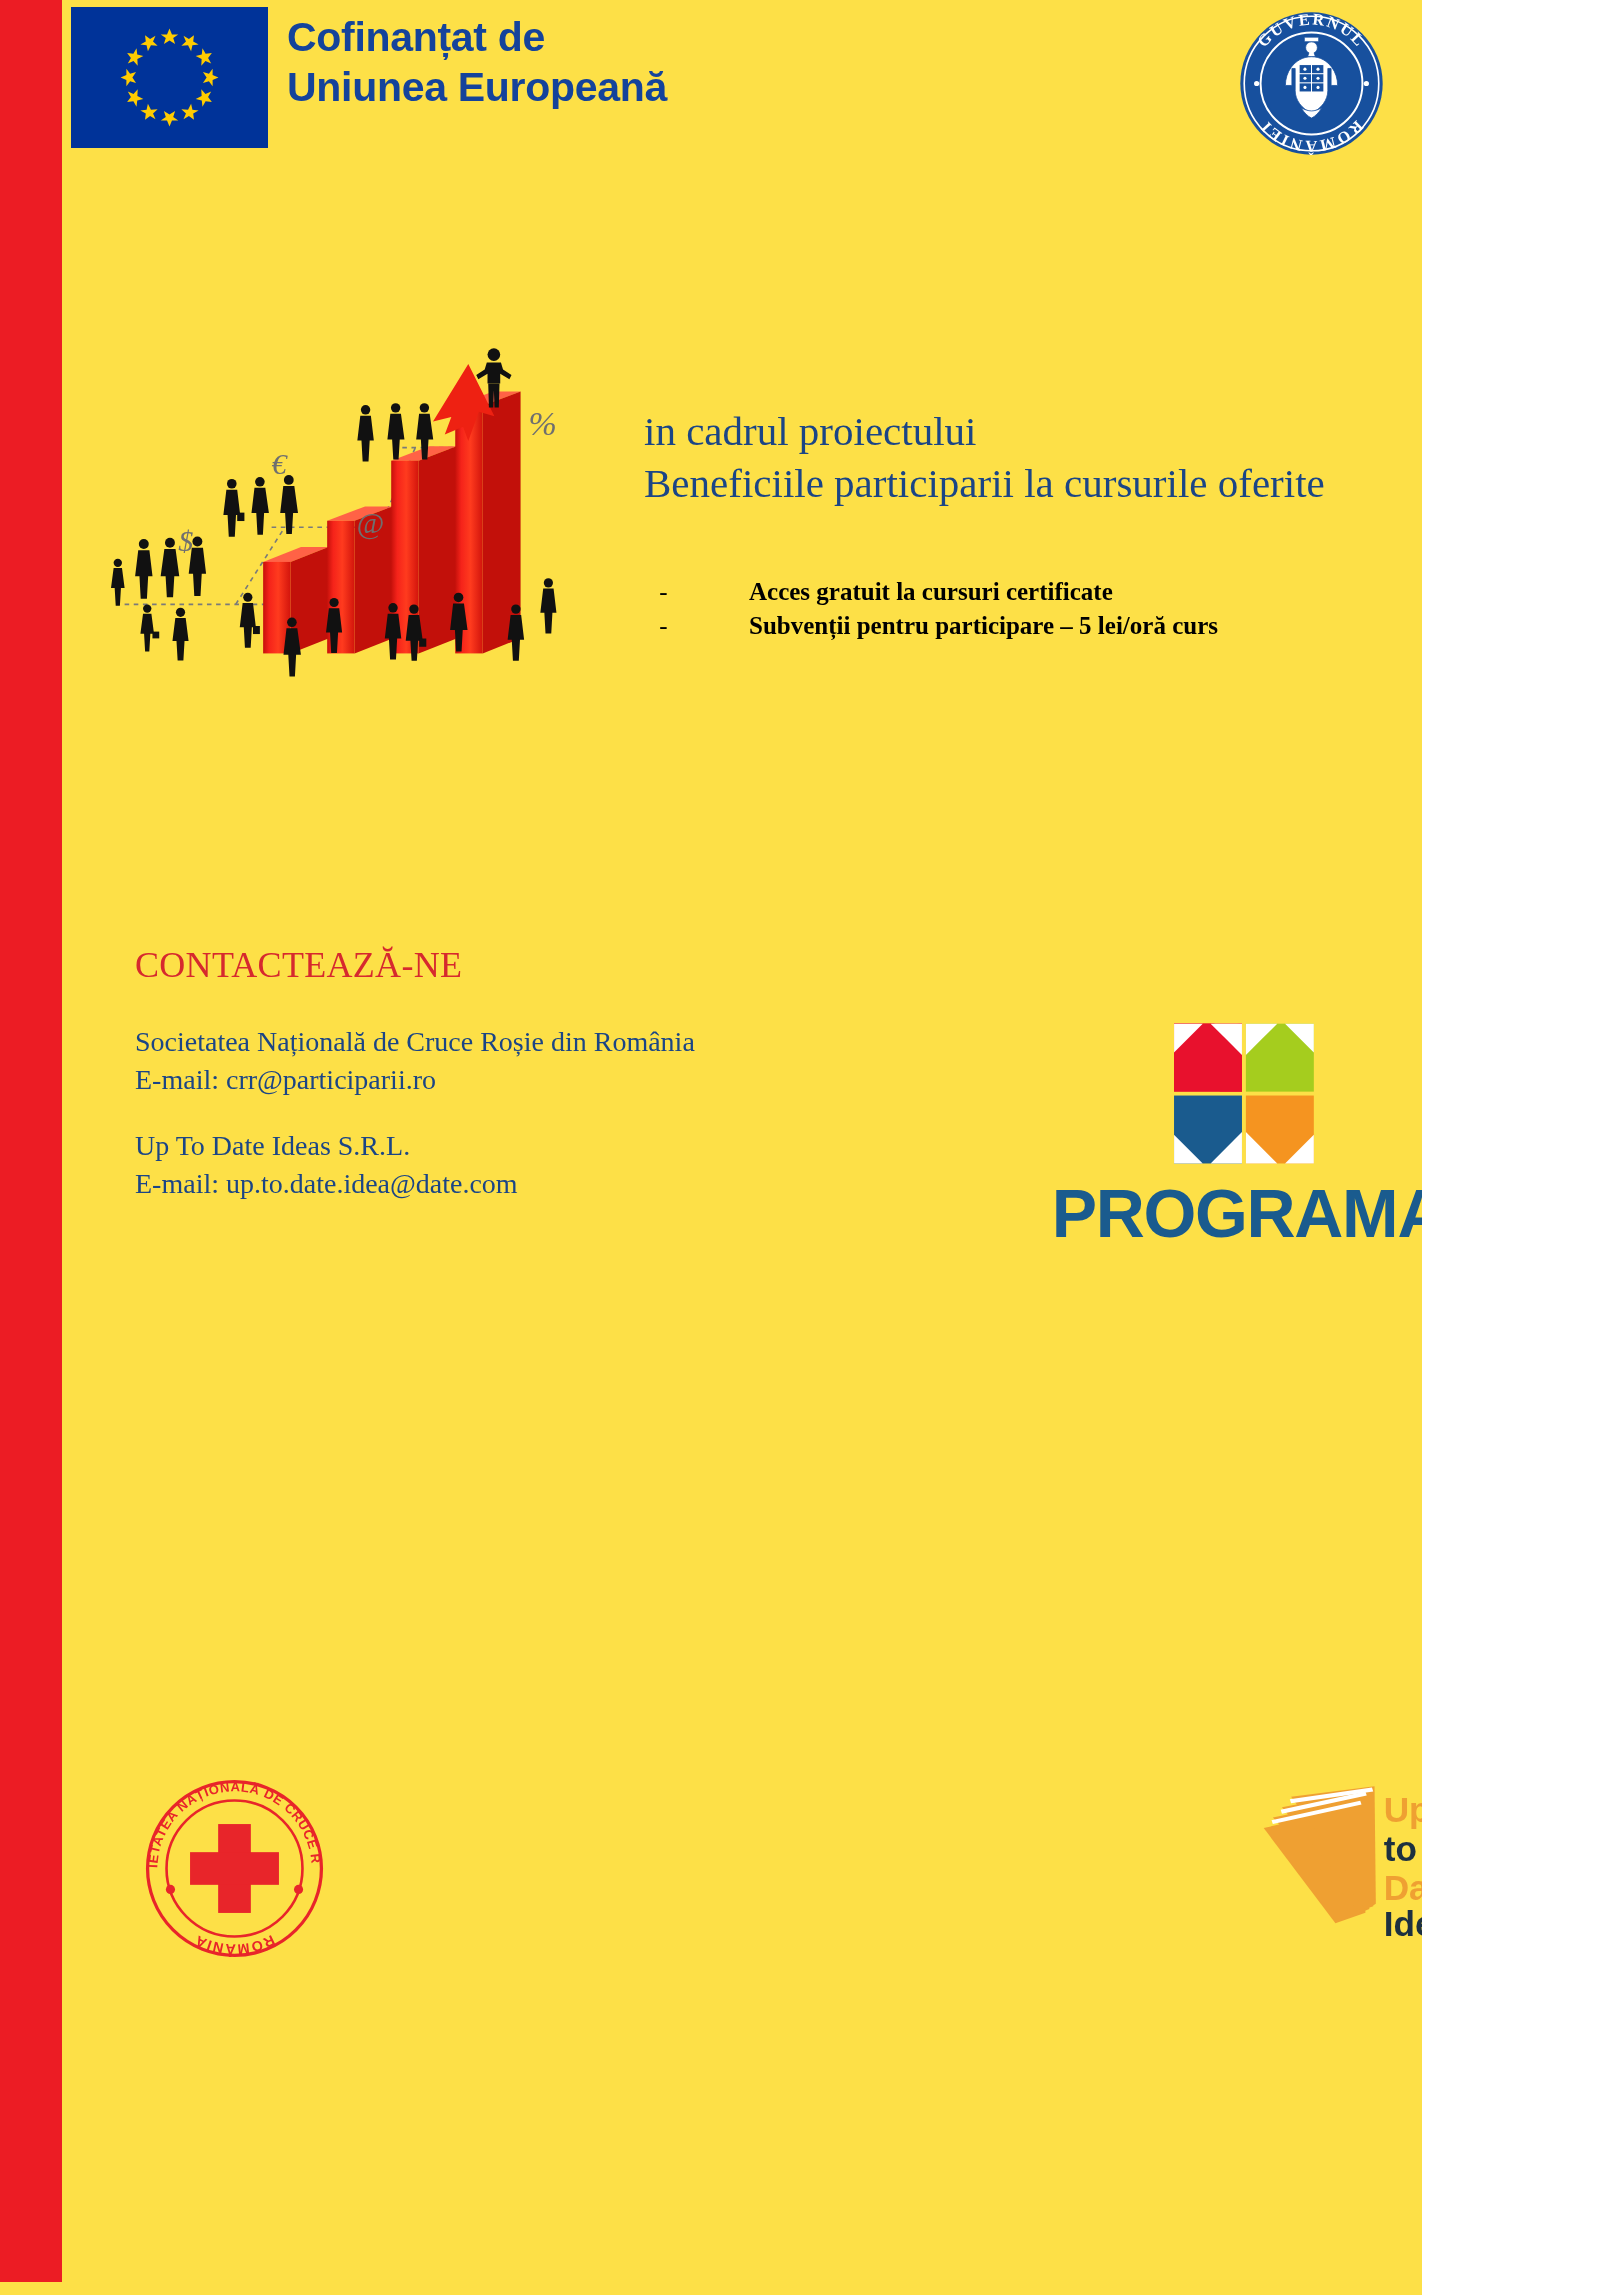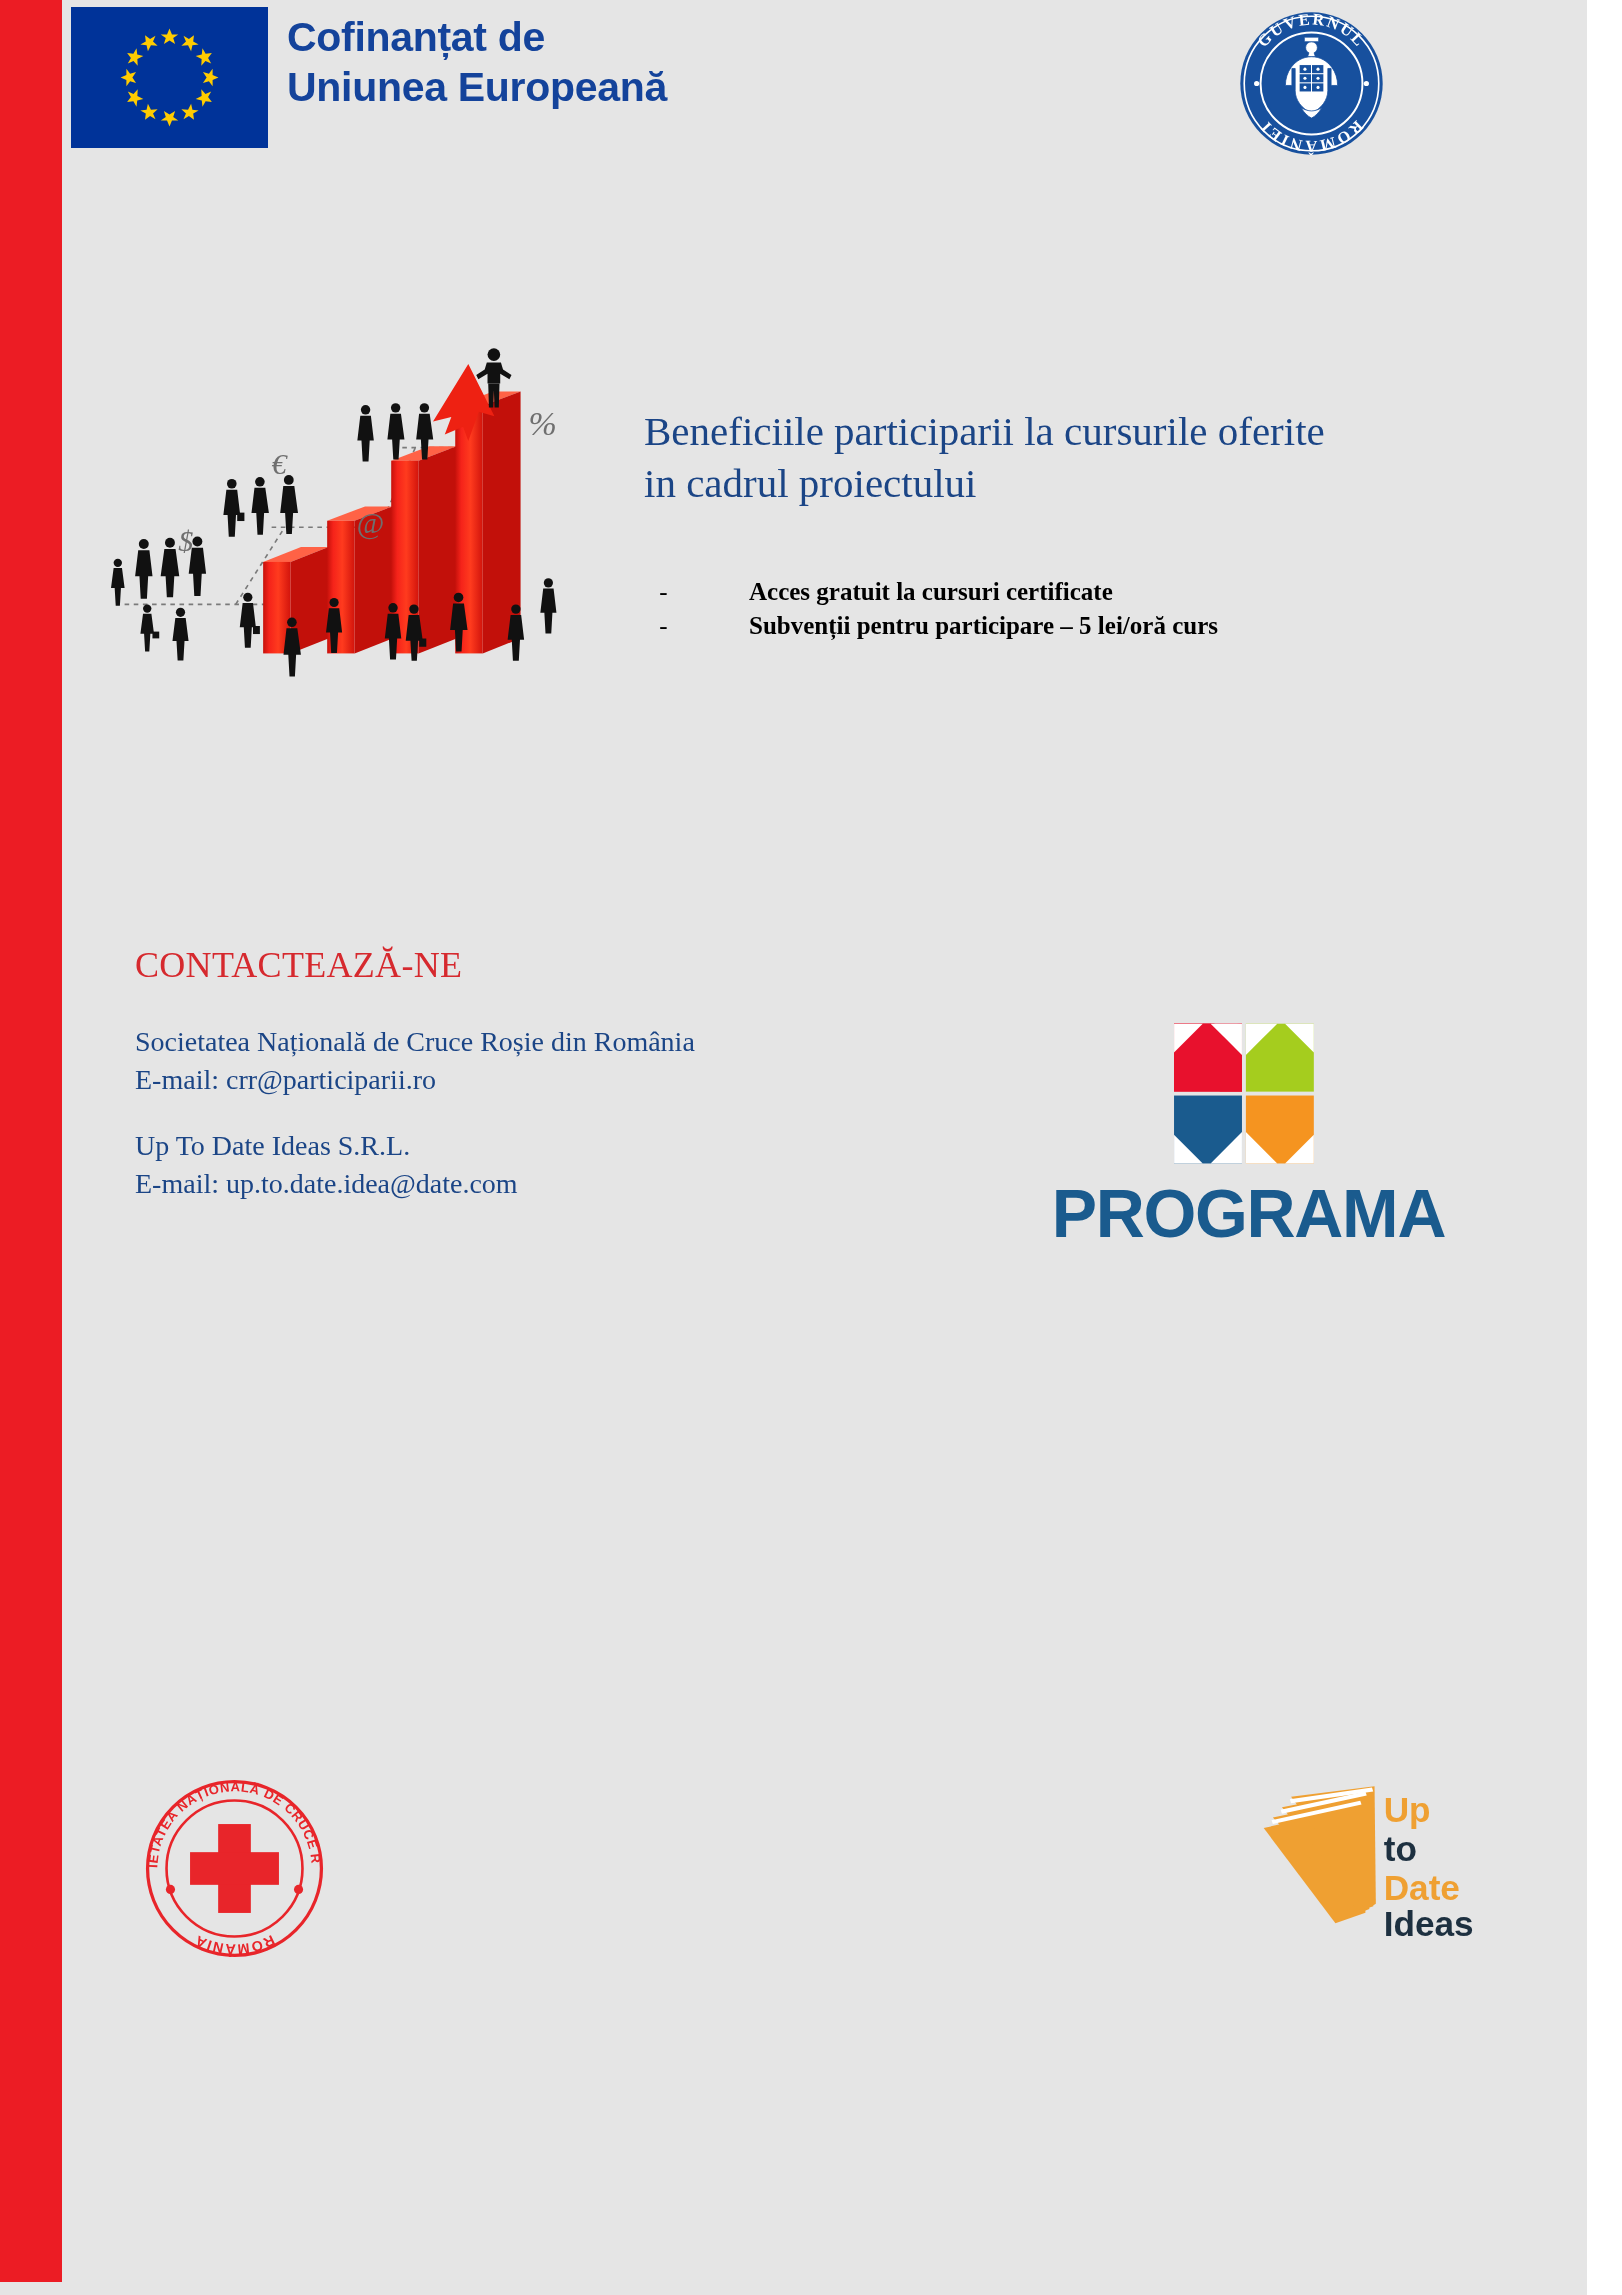--- a/index.html
+++ b/index.html
@@ -6,23 +6,23 @@
   html, body {
     margin: 0;
     padding: 0;
     background: #ffffff;
   }
   body {
     font-family: "Liberation Serif", "DejaVu Serif", serif;
   }
   #page {
     position: relative;
-    width: 1587px;
+    width: 1422px;
     height: 2295px;
-    background: #e5e5e5;
+    background: #fde047;
     overflow: hidden;
   }
 
   
   .left-stripe {
     position: absolute;
     left: 0;
     top: 0;
     width: 62px;
     height: 2282px;
@@ -415,22 +415,22 @@
         </g>
         <g transform="translate(668,360) scale(0.88)">
           <circle cx="12" cy="8" r="8"></circle>
             <path d="M3 18 h18 l5 42 h-7 l-2 36 h-10 l-2 -36 h-7 z"></path>
         </g>
       </g>
     </svg>
   </div>
 
   <div class="headline">
+    <div>in cadrul proiectului</div>
     <div>Beneficiile participarii la cursurile oferite</div>
-    <div>in cadrul proiectului</div>
   </div>
 
   <div class="benefit-list">
     <div class="benefit-row">
       <span class="benefit-dash">-</span>
       <span class="benefit-text">Acces gratuit la cursuri certificate</span>
     </div>
     <div class="benefit-row">
       <span class="benefit-dash">-</span>
       <span class="benefit-text">Subvenții pentru participare – 5 lei/oră curs</span>

